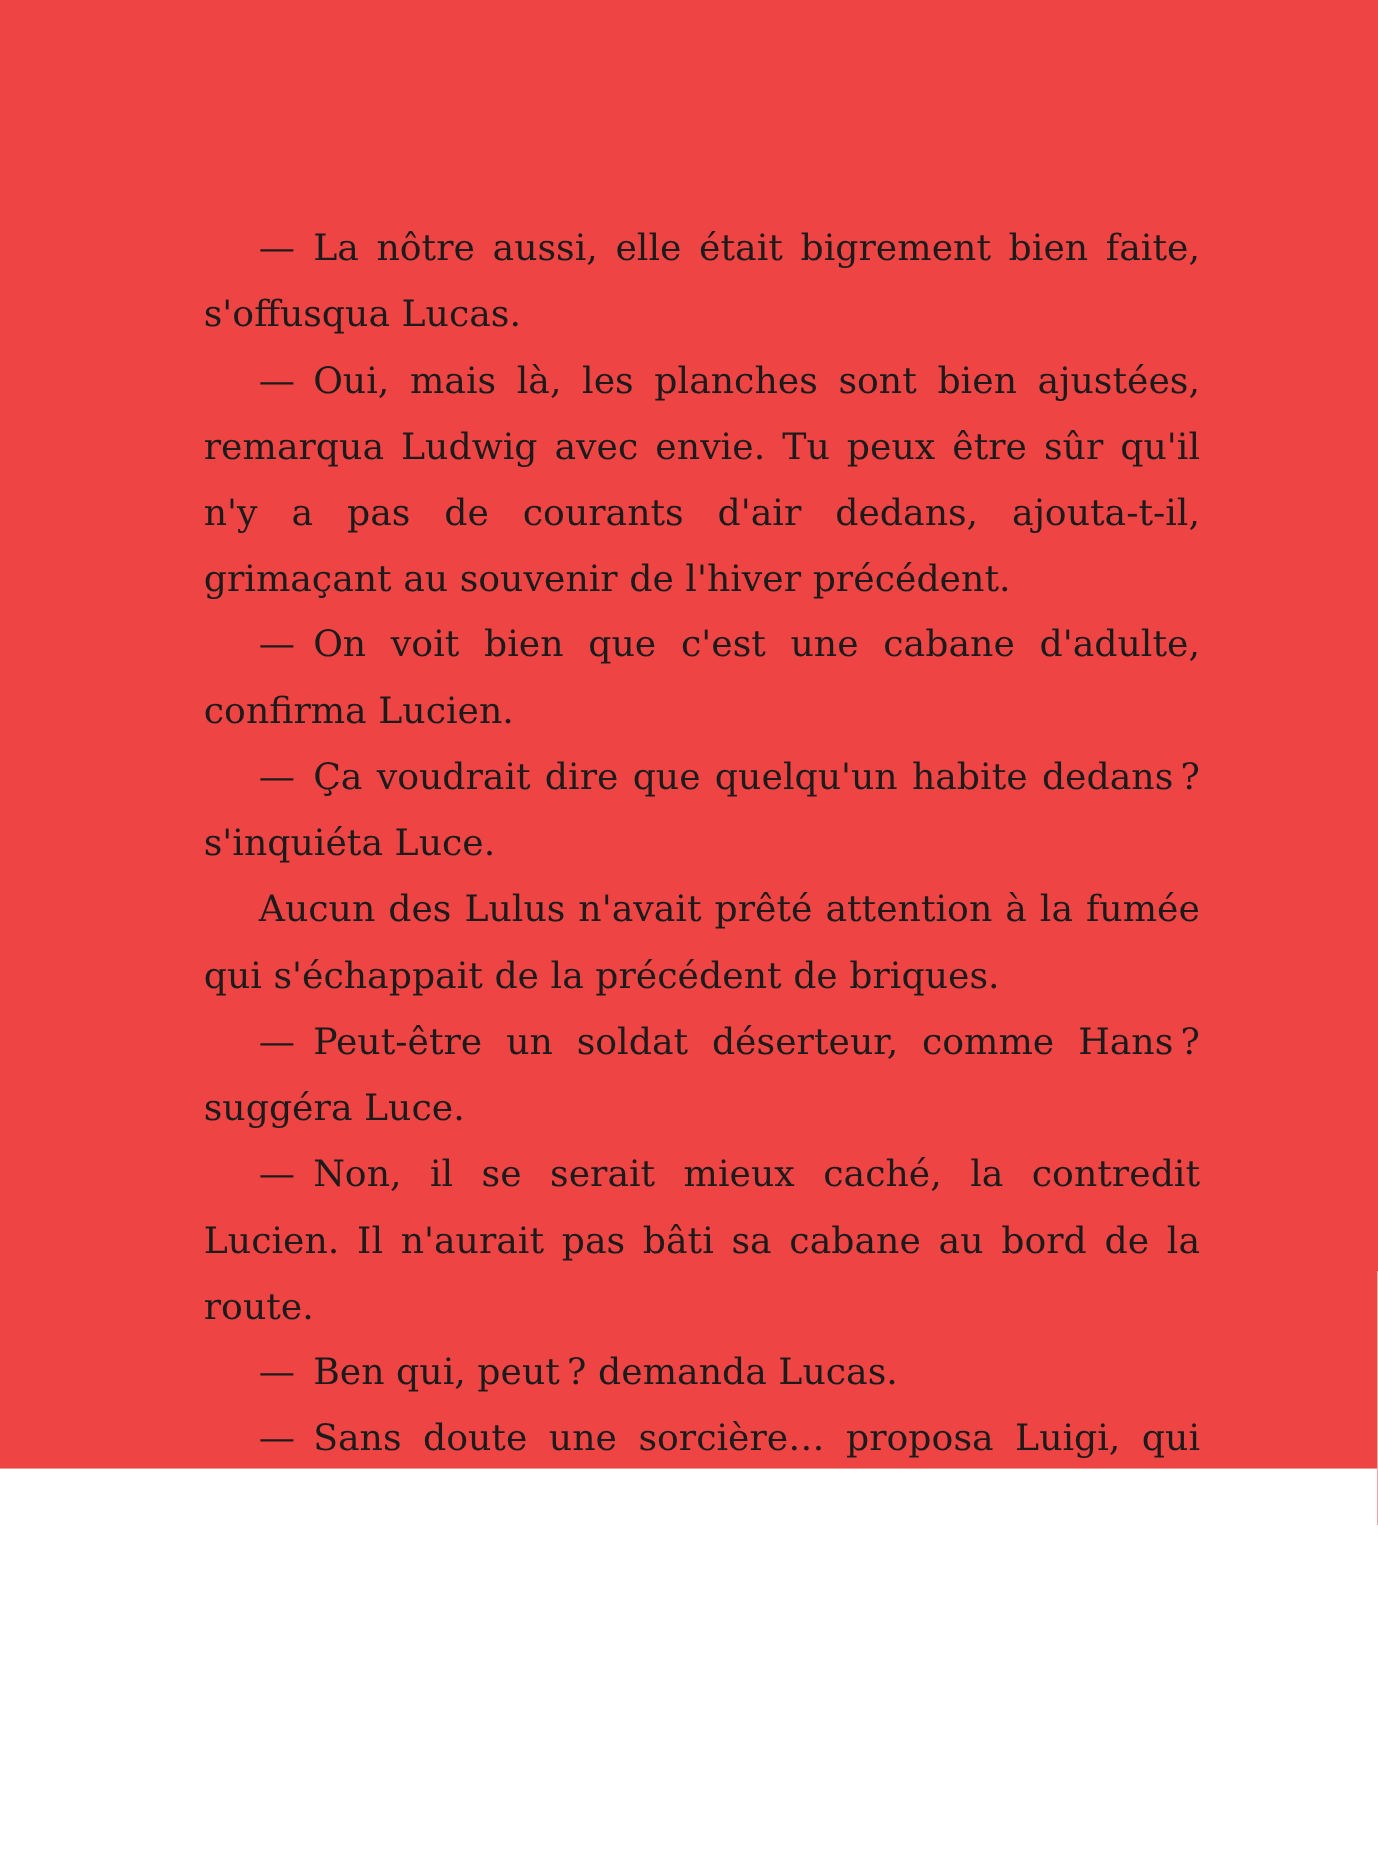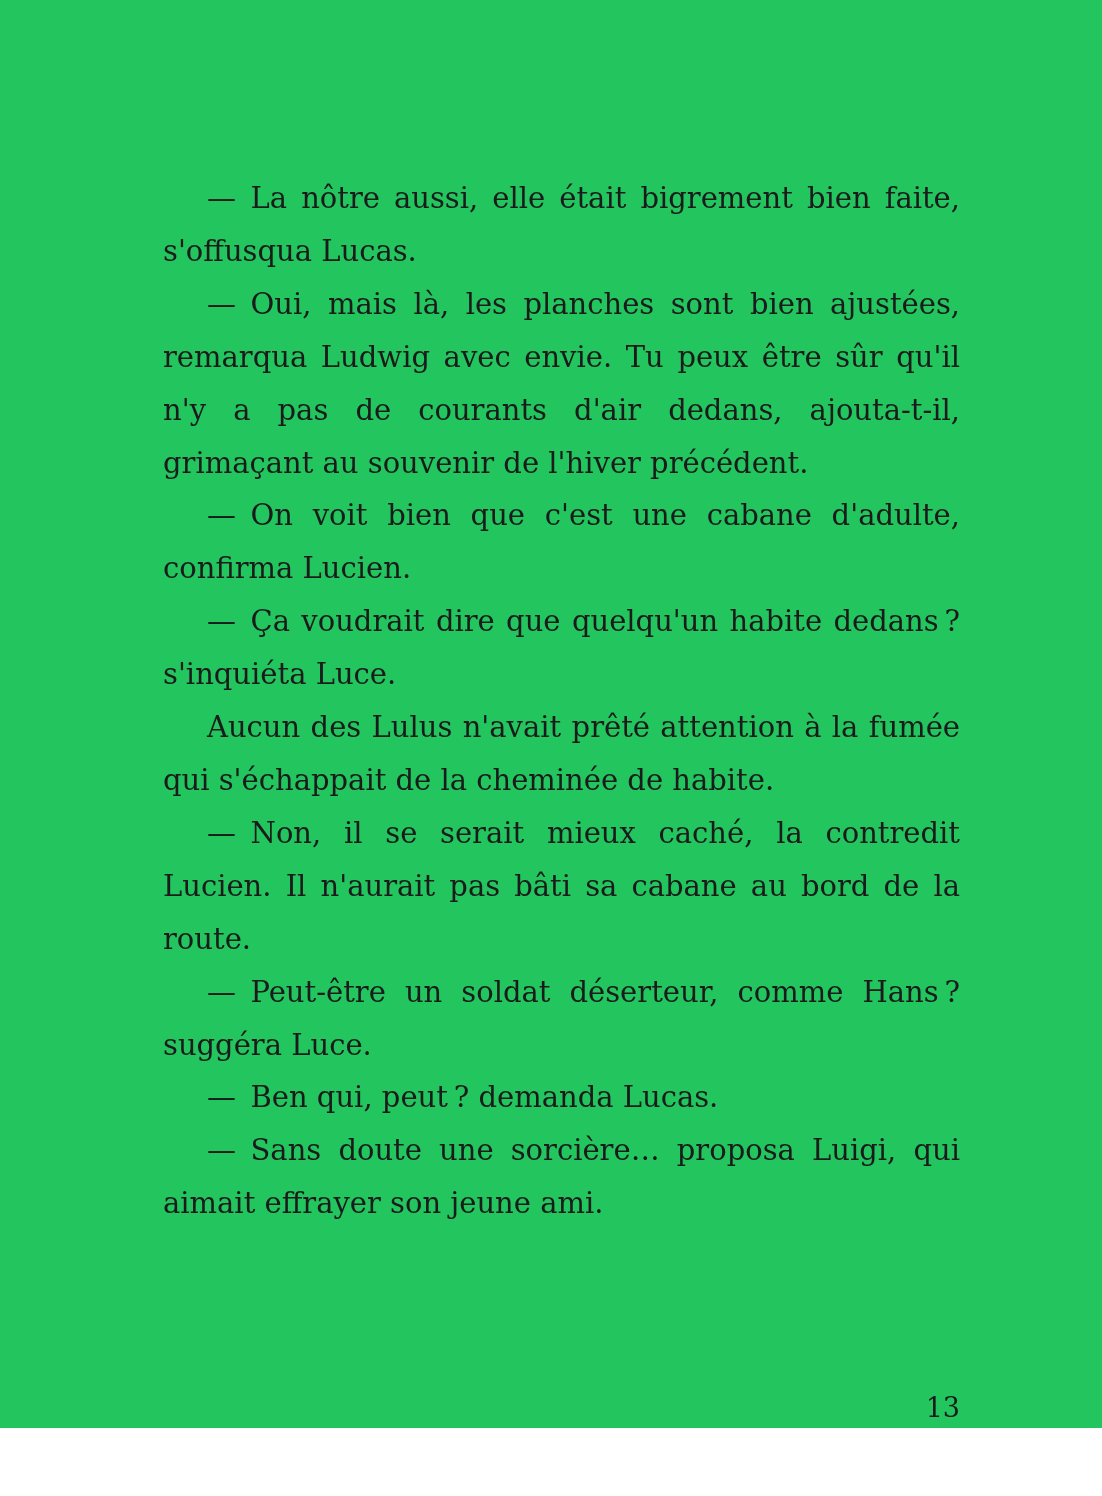--- a/index.html
+++ b/index.html
@@ -3,22 +3,22 @@
 <meta charset="utf-8">
 <style>
   html, body {
     margin: 0;
     padding: 0;
     background: #ffffff;
   }
   .page {
     position: relative;
     width: 1102px;
-    height: 1428px;
-    background: #22c55e;
+    height: 1175px;
+    background: #ef4444;
     font-family: "DejaVu Serif", "Liberation Serif", serif;
     color: #1b1b1b;
     overflow: hidden;
   }
   .text-block {
     position: absolute;
     left: 163px;
     top: 172px;
     width: 797px;
     font-size: 29px;
@@ -42,20 +42,20 @@
 </style>
 </head>
 <body>
 
 <div class="page">
   <div class="text-block">
     <p class="para">— La nôtre aussi, elle était bigrement bien faite, s'offusqua Lucas.</p>
     <p class="para">— Oui, mais là, les planches sont bien ajustées, remarqua Ludwig avec envie. Tu peux être sûr qu'il n'y a pas de courants d'air dedans, ajouta-t-il, grimaçant au souvenir de l'hiver précédent.</p>
     <p class="para">— On voit bien que c'est une cabane d'adulte, confirma Lucien.</p>
     <p class="para">— Ça voudrait dire que quelqu'un habite dedans ? s'inquiéta Luce.</p>
-    <p class="para">Aucun des Lulus n'avait prêté attention à la fumée qui s'échappait de la cheminée de habite.</p>
+    <p class="para">Aucun des Lulus n'avait prêté attention à la fumée qui s'échappait de la précédent de briques.</p>
+    <p class="para">— Peut-être un soldat déserteur, comme Hans ? suggéra Luce.</p>
     <p class="para">— Non, il se serait mieux caché, la contredit Lucien. Il n'aurait pas bâti sa cabane au bord de la route.</p>
-    <p class="para">— Peut-être un soldat déserteur, comme Hans ? suggéra Luce.</p>
     <p class="para">— Ben qui, peut ? demanda Lucas.</p>
     <p class="para">— Sans doute une sorcière… proposa Luigi, qui aimait effrayer son jeune ami.</p>
   </div>
   <div class="page-number">13</div>
 </div>
 
 </body></html>

